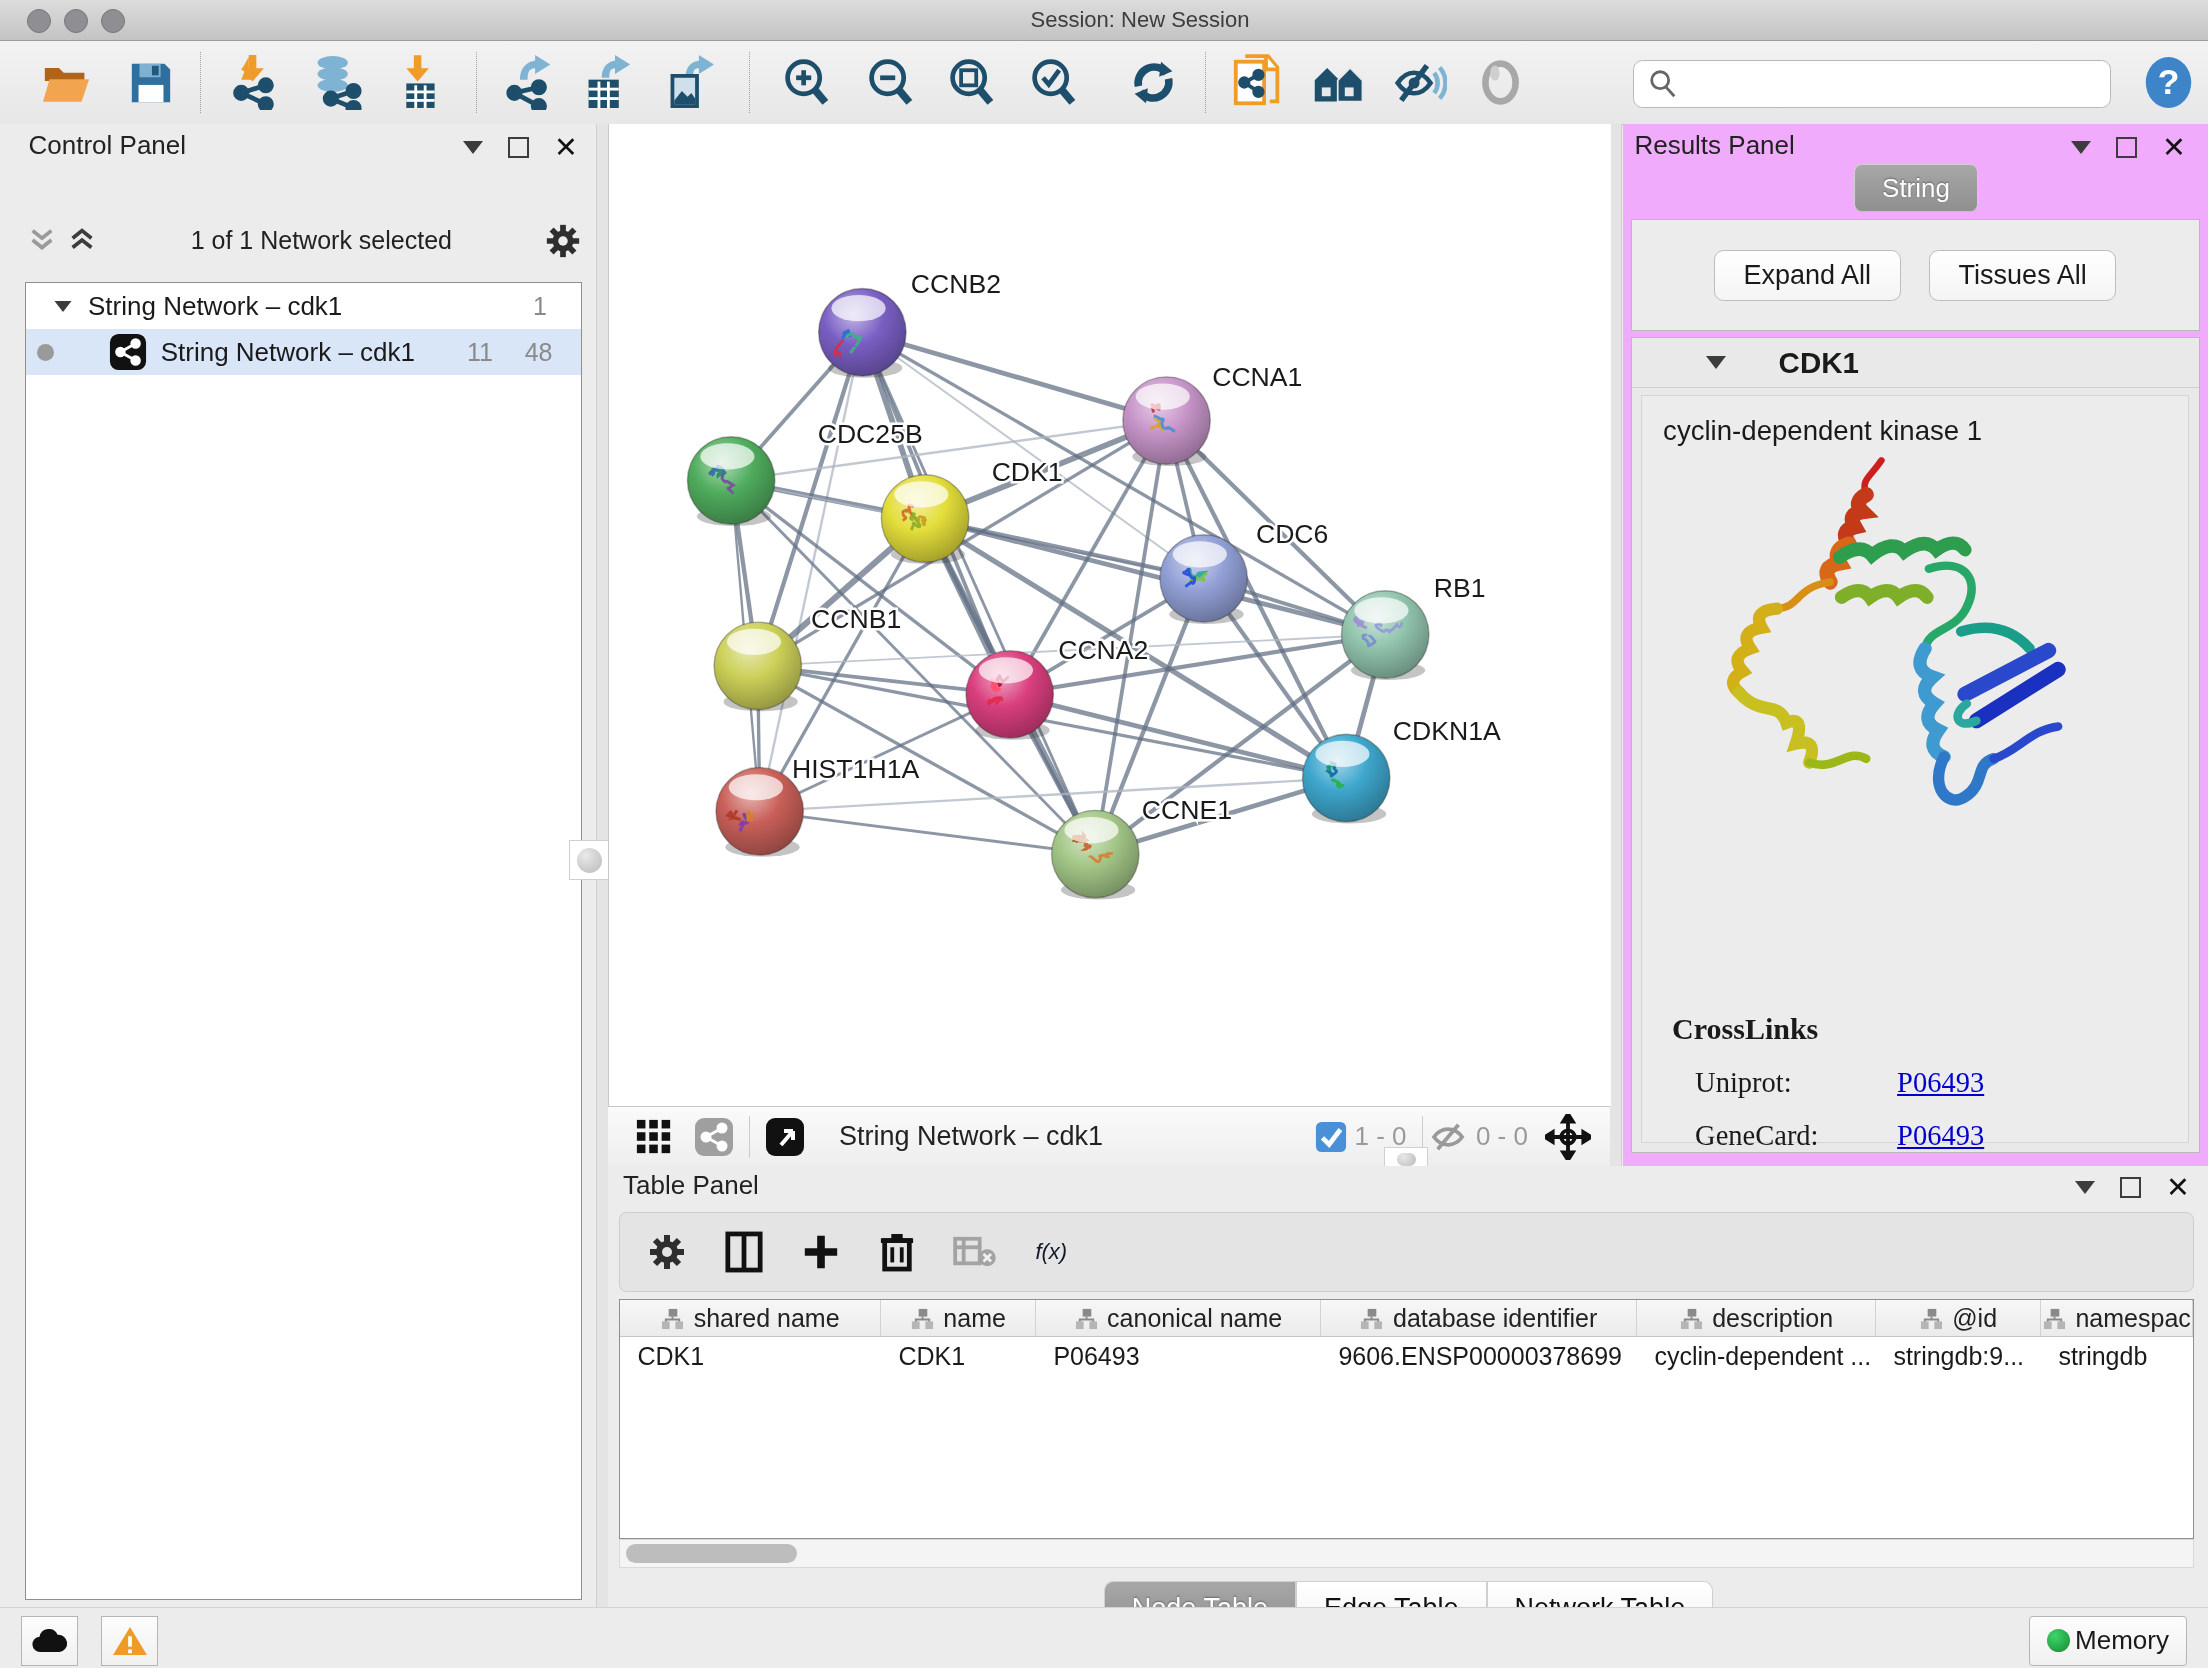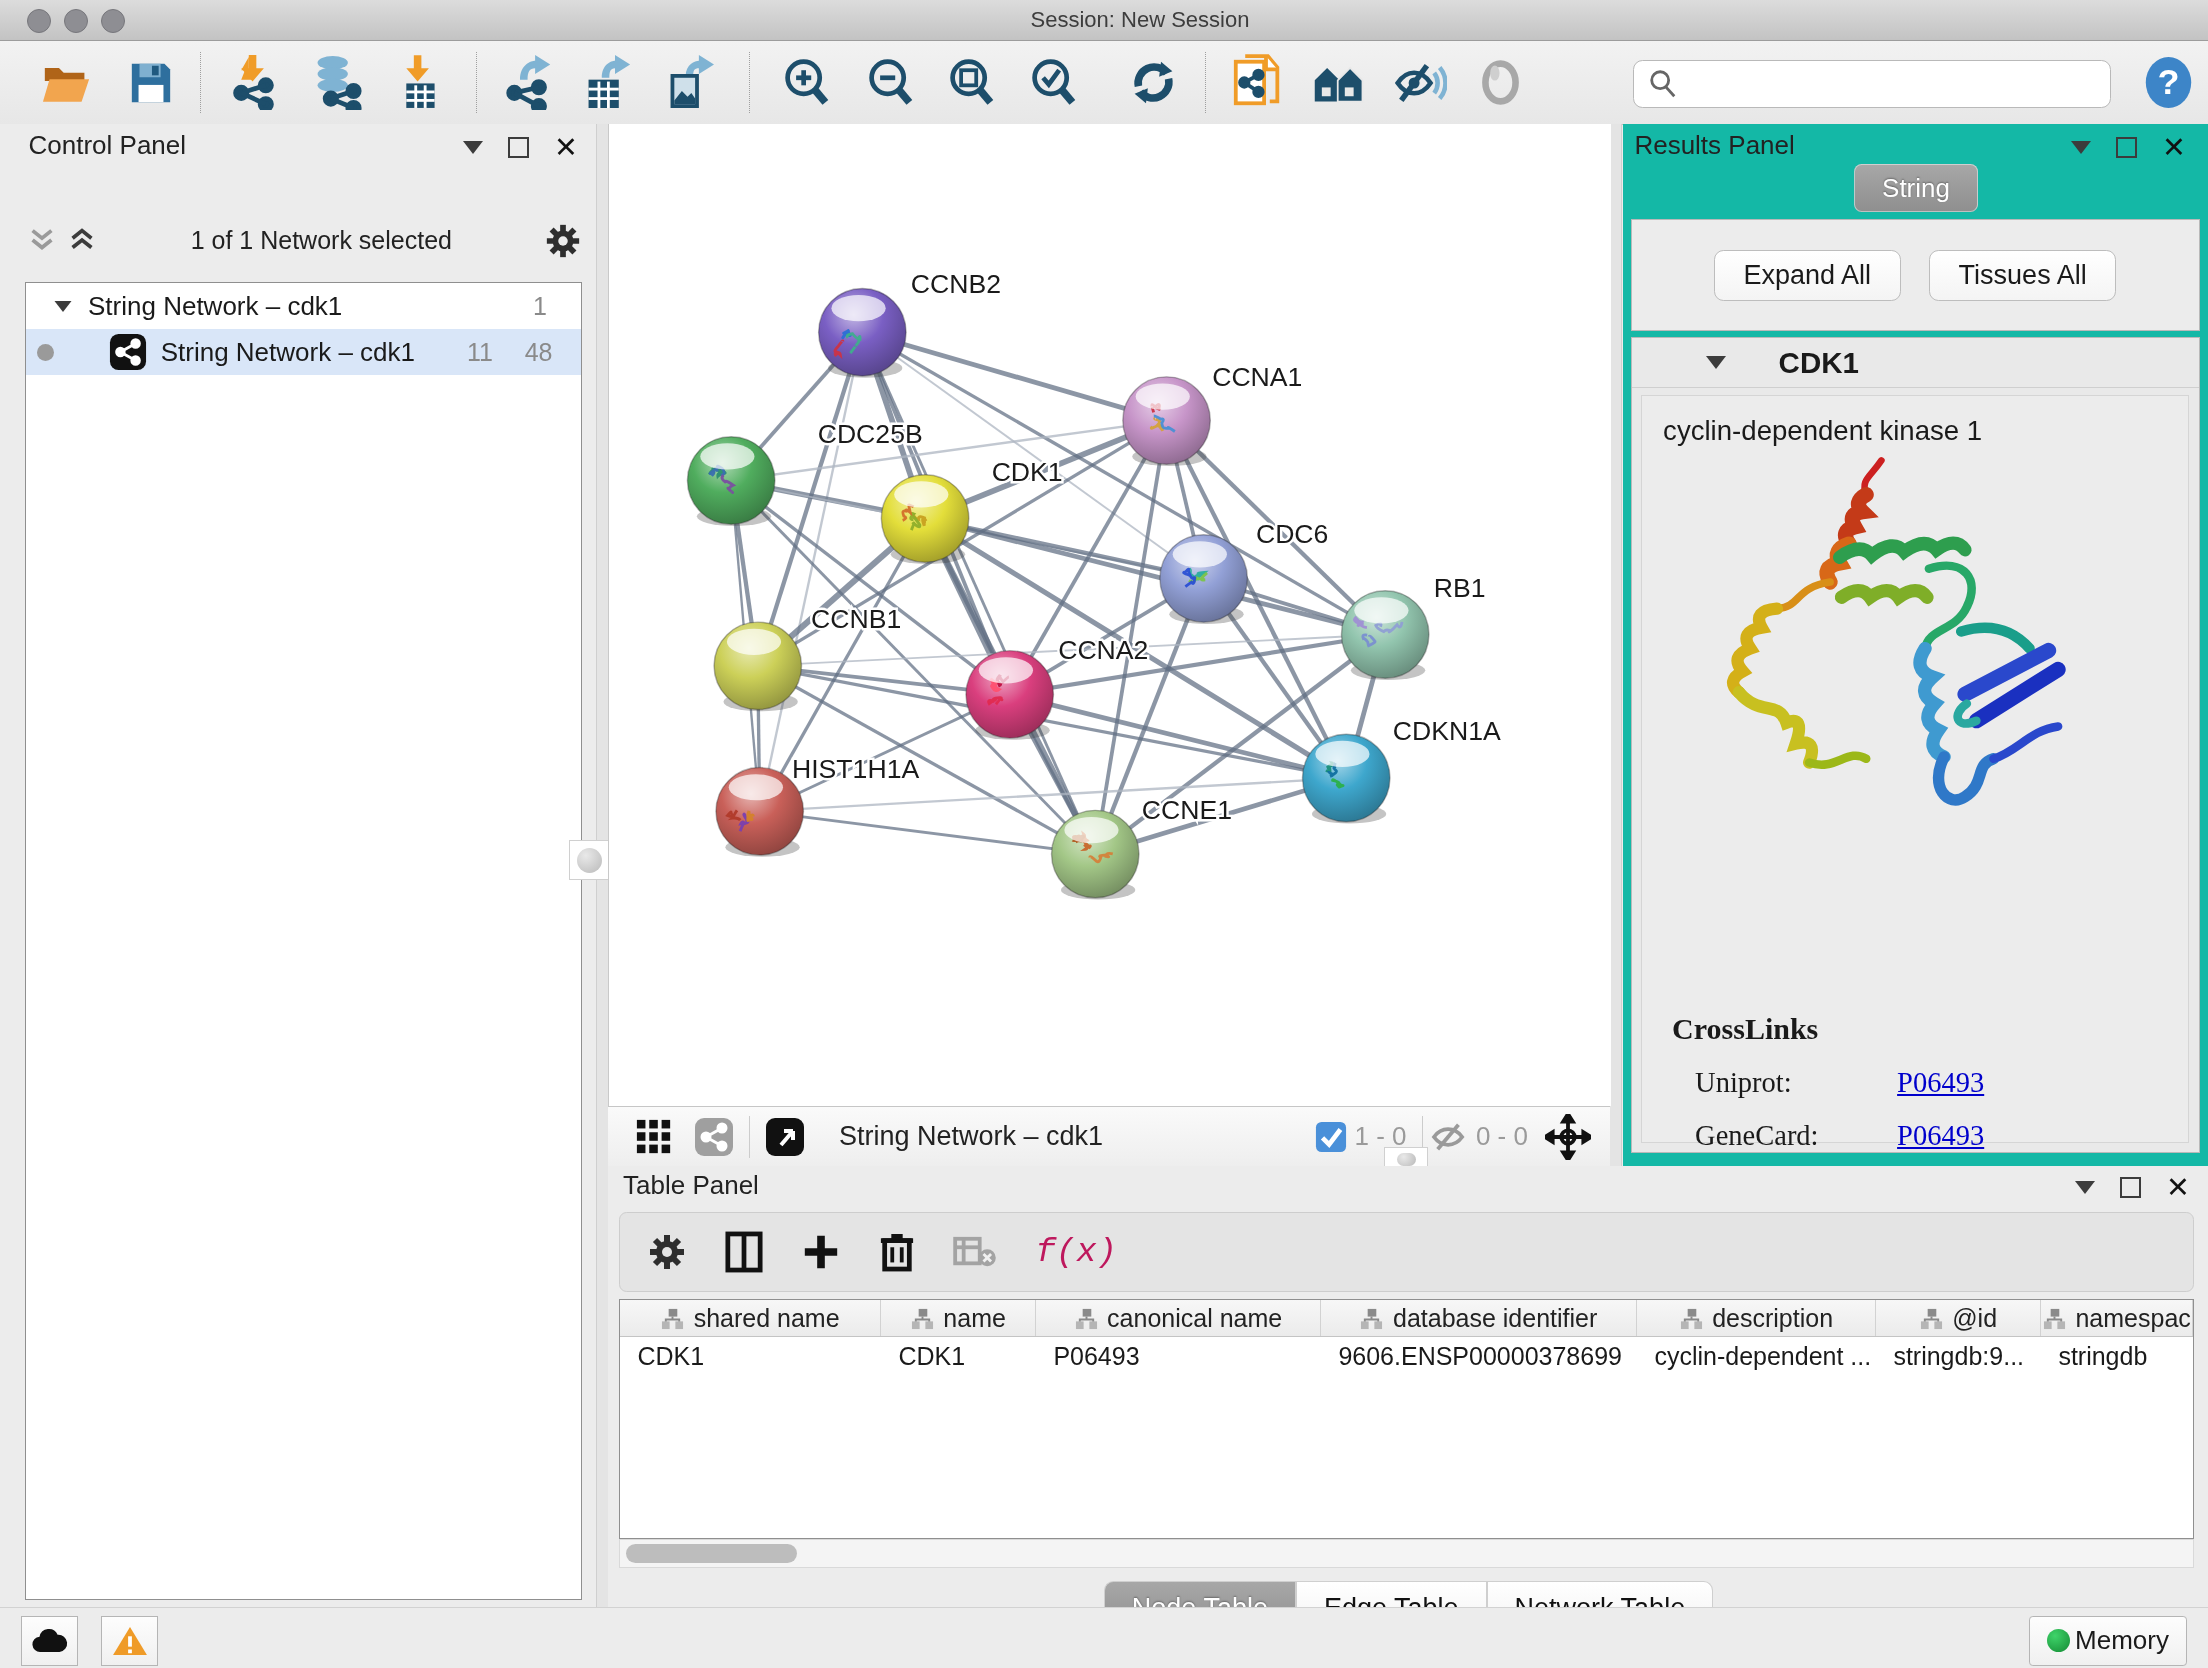--- a/index.html
+++ b/index.html
@@ -42,21 +42,21 @@
   .handle{width:38px;height:38px;background:#fff;border:1px solid #d0d0d0;display:flex;align-items:center;justify-content:center;}
   .handle .dot{width:25px;height:25px;border-radius:50%;background:radial-gradient(circle at 35% 30%,#e9e9e9,#b9b9b9);}
   
   #net-canvas{left:608px;top:124px;width:1002px;height:982px;background:#fff;border-left:1px solid #c9c9c9;}
   #net-toolbar{left:608px;top:1106px;width:1002px;height:59px;background:linear-gradient(#fafafa,#eeeeee);
                border-top:1px solid #c6c6c6;display:flex;align-items:center;}
   .nt-sep{height:42px;border-left:1px solid #cccccc;margin:0 15px;}
   #net-name{font-size:27px;color:#222;margin-left:34px;}
   .nt-count{font-size:26px;color:#9a9a9a;margin:0 7.6px;}
   
-  #results-panel{left:1623px;top:124px;width:586px;height:1042px;background:#14b8a6;}
+  #results-panel{left:1623px;top:124px;width:586px;height:1042px;background:#f0abfc;}
   #rp-tab{position:absolute;left:50%;transform:translateX(-50%);top:40px;}
   #rp-box1{position:absolute;left:7.6px;top:95px;width:567px;height:110px;border:1.9px solid #b9b9b9;background:#ececec;
            display:flex;align-items:center;justify-content:center;gap:28.5px;}
   .rp-btn{height:49px;padding:0 28.5px;background:linear-gradient(#ffffff,#f4f4f4);border:1px solid #bdbdbd;
           border-radius:9.5px;font-size:27px;display:flex;align-items:center;}
   #rp-box2{position:absolute;left:7.6px;top:213px;width:567px;height:814px;border:1.9px solid #b9b9b9;background:#e9e9e9;}
   #rp-hdr{height:49px;display:flex;align-items:center;border-bottom:1px solid #cfcfcf;}
   #rp-hdr .tri{margin-left:74px;}
   #rp-hdr .nm{font-size:29.5px;font-weight:bold;margin-left:53px;}
   #rp-inner{position:absolute;left:9.5px;top:57px;right:9.5px;bottom:9.5px;background:#ececec;border:1px solid #d5d5d5;}
@@ -727,21 +727,21 @@
       <line x1="14" y1="17" x2="14" y2="33" stroke="#111" stroke-width="4"></line>
         <line x1="24" y1="17" x2="24" y2="33" stroke="#111" stroke-width="4"></line>
     </svg>
     <svg width="44" height="34" viewBox="0 0 46 36" style="opacity:.45">
       <rect x="2" y="4" width="26" height="26" fill="none" stroke="#555" stroke-width="4"></rect>
       <line x1="2" y1="13" x2="28" y2="13" stroke="#555" stroke-width="4"></line>
         <line x1="11" y1="4" x2="11" y2="30" stroke="#555" stroke-width="4"></line>
       <circle cx="36" cy="24" r="9" fill="#555"></circle>
         <path d="M32 20 L40 28 M40 20 L32 28" stroke="#fff" stroke-width="3"></path>
     </svg>
-    <span style="font-family:Liberation Mono, monospace;font-style:italic;font-size:34px;color:#be185d">f(x)</span>
+    <span style="font-family:Liberation Sans, sans-serif;font-style:italic;font-size:22px;color:#0f172a">f(x)</span>
   </div>
   <div id="tp-table">
     <div id="tp-header">
         <div class="th" style="width: 261px; flex: 0 0 auto;">
           <svg width="23" height="23" viewBox="0 0 24 24">
             <rect x="8" y="2" width="9" height="8" fill="#8a8a8a"></rect>
             <rect x="1" y="15" width="8" height="8" fill="#b5b5b5"></rect>
             <rect x="15" y="15" width="8" height="8" fill="#b5b5b5"></rect>
             <path d="M12 10 v3 M5 15 v-2 h14 v2" stroke="#8a8a8a" stroke-width="2" fill="none"></path>
           </svg>

